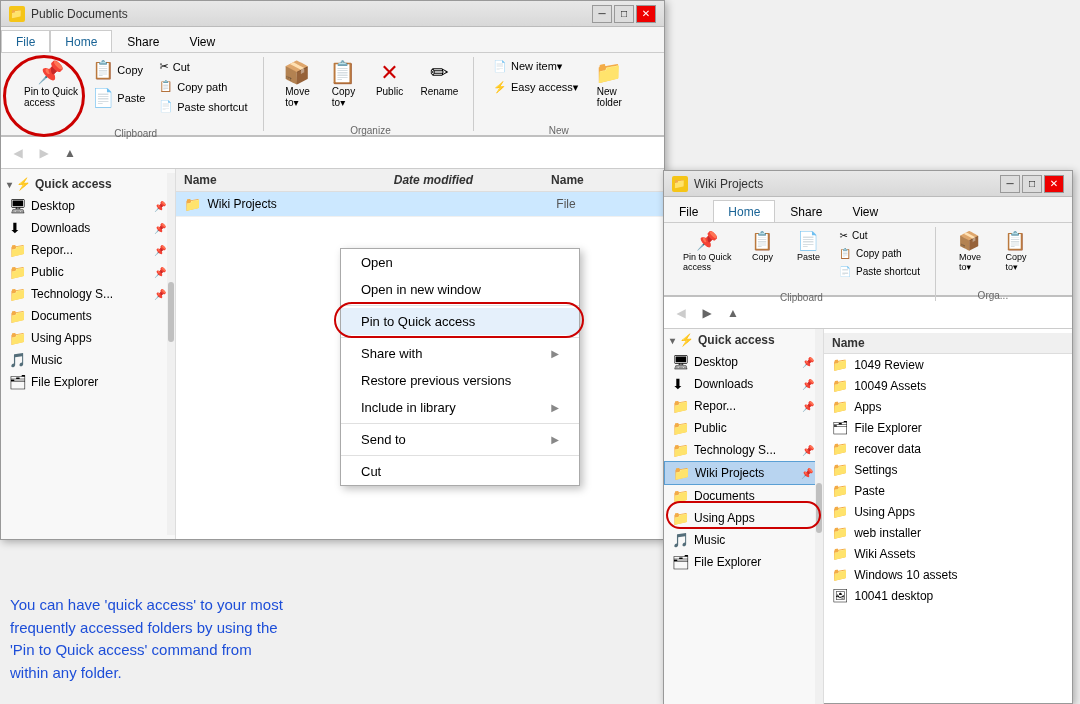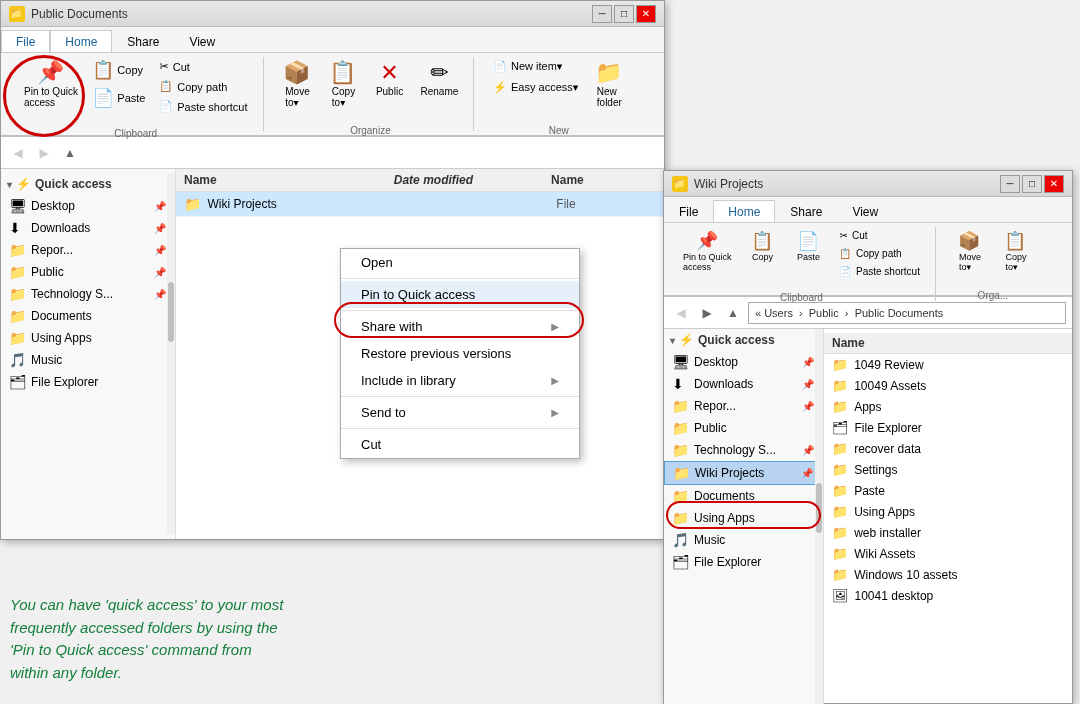--- a/index.html
+++ b/index.html
@@ -306,24 +306,23 @@
       background: #c0c0c0;
       border-radius: 3px;
     }
 
     
     .annotation-text {
       position: absolute;
       bottom: 20px;
       left: 10px;
       width: 280px;
-      font-style: italic;
       font-size: 15px;
       line-height: 1.5;
-      color: #15803d;
+      color: #1d4ed8;
     }
 
     
     .second-window {
       position: absolute;
       top: 170px; left: 663px;
       width: 410px;
       height: 534px;
       background: #fff;
       border: 1px solid #999;
@@ -571,20 +570,23 @@
     </div>
   </div>
 
   <div class="pin-circle"></div>
 </div>
 
 <div class="context-menu">
   <div class="ctx-item">
     <span>Open</span>
   </div>
+  <div class="ctx-item">
+    <span>Open in new window</span>
+  </div>
   <div class="ctx-separator"></div>
   <div class="ctx-item highlighted">
     <span>Pin to Quick access</span>
   </div>
   <div class="ctx-separator"></div>
   <div class="ctx-item">
     <span>Share with</span>
     <span class="ctx-arrow">▶</span>
   </div>
   <div class="ctx-item">
@@ -668,23 +670,20 @@
         </div>
       </div>
       <span class="ribbon-group-label">Orga...</span>
     </div>
   </div>
 
   <div class="address-bar">
     <div class="nav-btn disabled">◀</div>
     <div class="nav-btn">▶</div>
     <div class="nav-btn">▲</div>
-    <div class="address-path">
-      <span>« Users &nbsp;›&nbsp; Public &nbsp;›&nbsp; Public Documents</span>
-    </div>
   </div>
 
   <div class="second-content">
 
     <div class="second-sidebar">
       <div class="scroll-area" style="position:relative;">
         <div class="sidebar-section-header">
           <span class="chevron">▾</span>
           <span style="color:#e8a000; margin-right:4px;">⚡</span>
           <span>Quick access</span>

